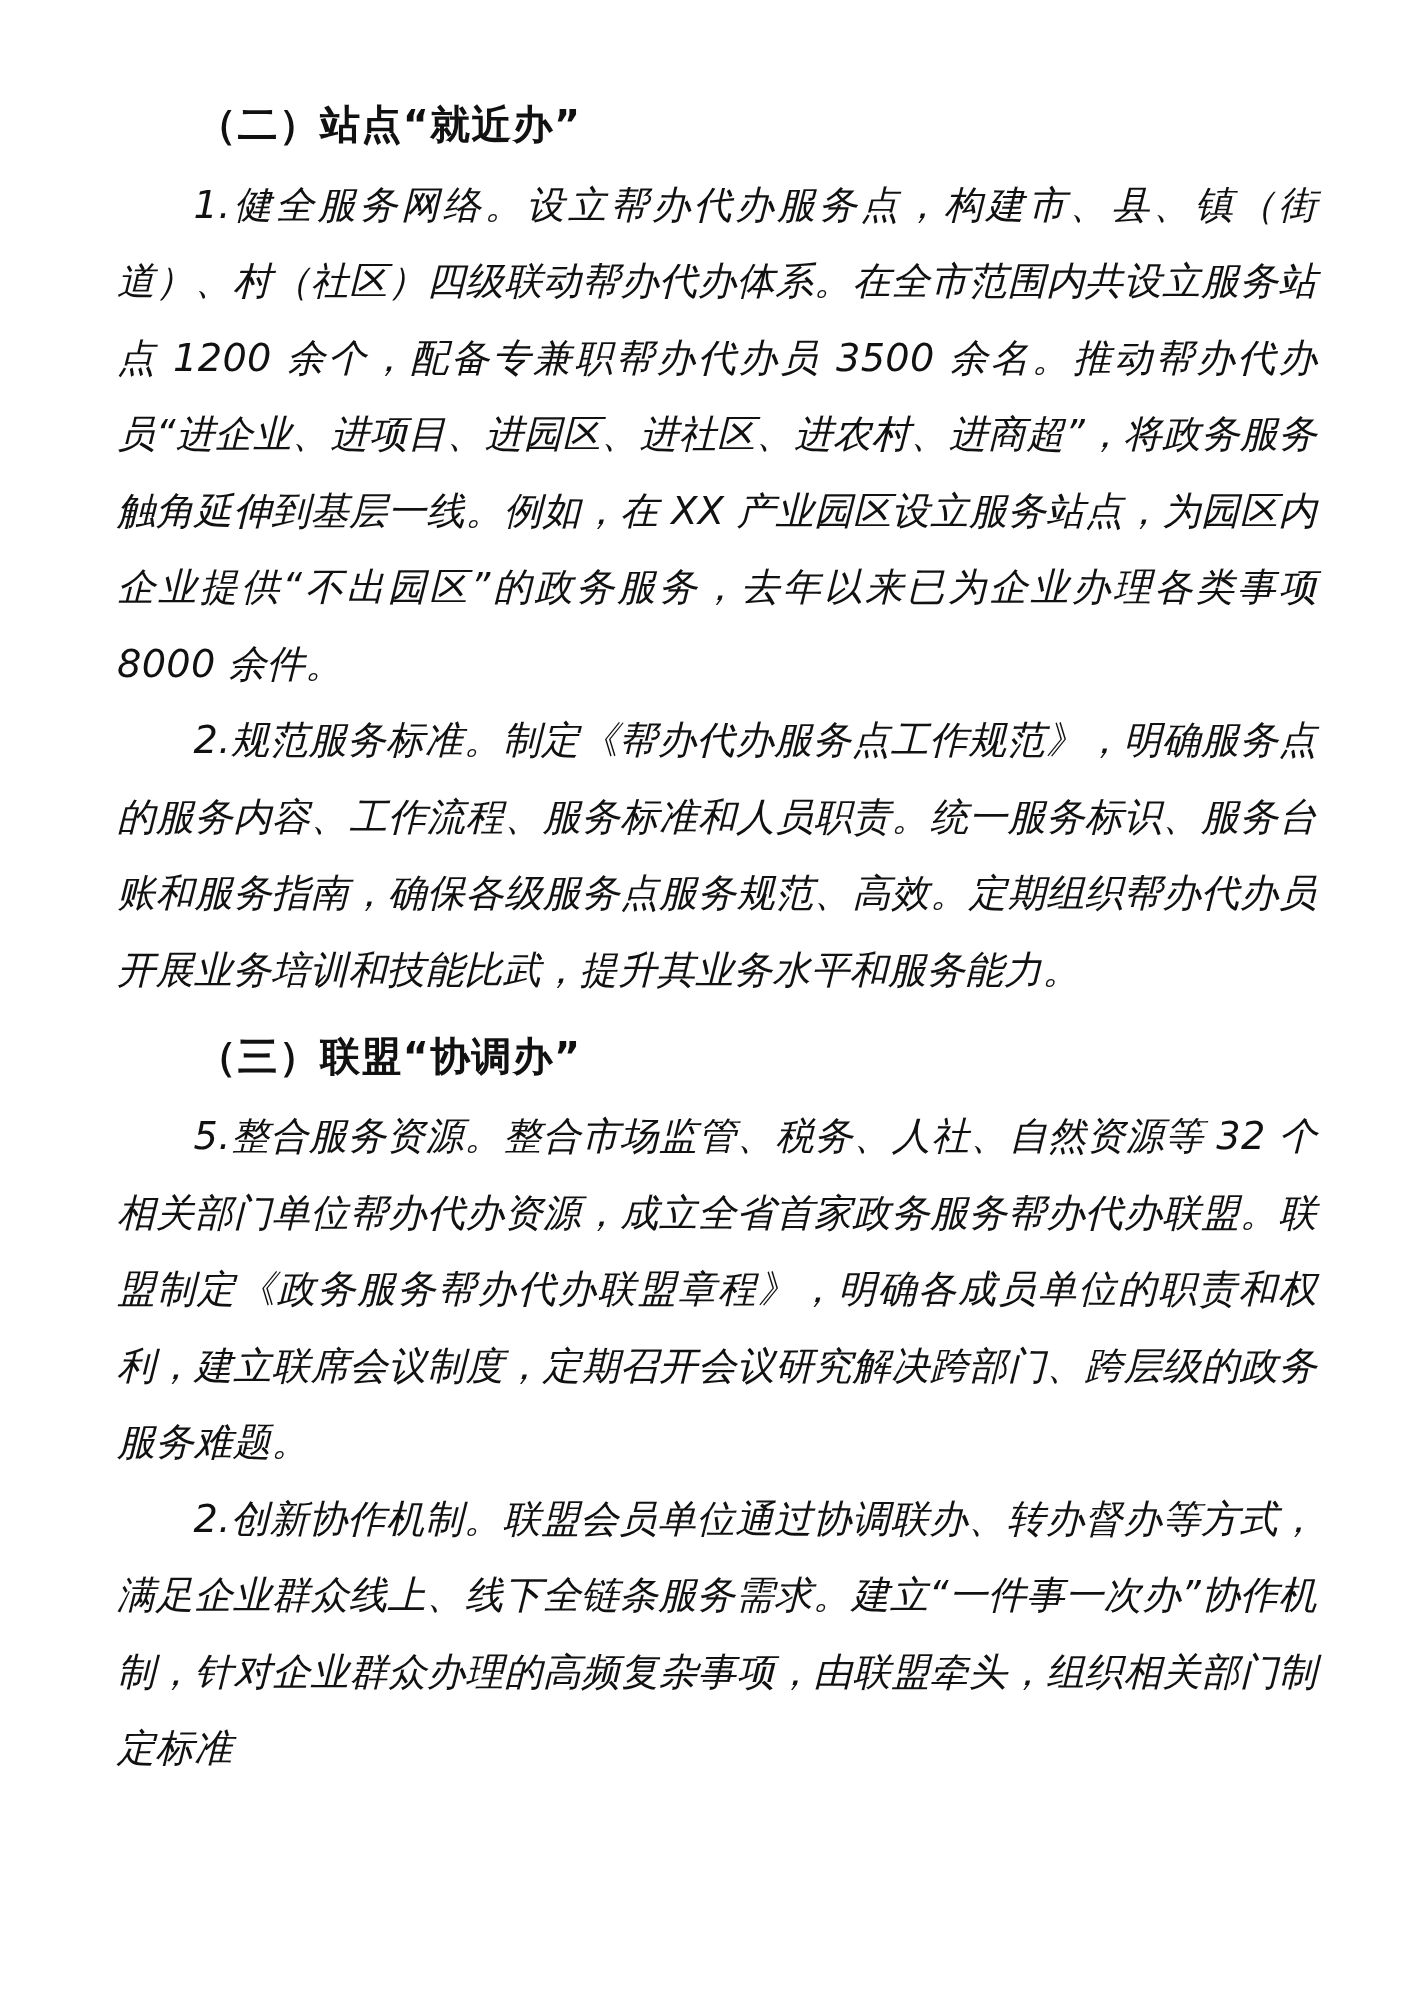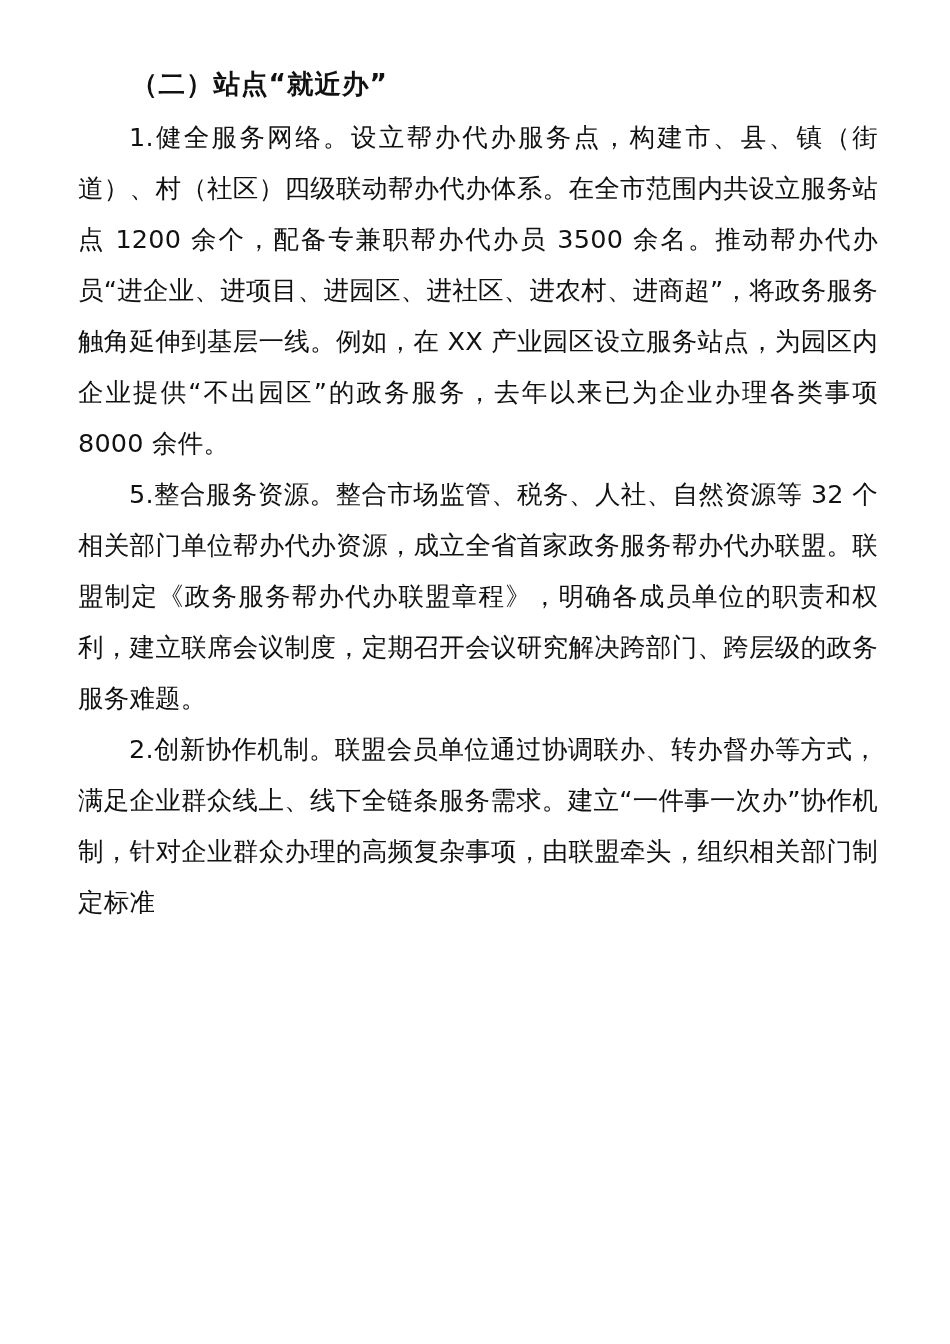--- a/index.html
+++ b/index.html
@@ -32,39 +32,42 @@
     font-weight: bold;
     font-size: 26.5px;
     line-height: 52px;
     text-indent: 2em;
     margin: 0;
     letter-spacing: 1px;
   }
   .para {
     margin: 0;
     text-indent: 2em;
+    font-style: italic;
   }
   .h-gap-top {
     margin-top: 6px;
   }
   .h-gap-bottom {
     margin-bottom: 2px;
   }
 </style>
 </head>
 <body>
 
 <div class="page">
   <div class="doc-body">
 
     <p class="heading h-gap-bottom">（二）站点“就近办”</p>
 
     <p class="para">1.健全服务网络。设立帮办代办服务点，构建市、县、镇（街道）、村（社区）四级联动帮办代办体系。在全市范围内共设立服务站点 1200 余个，配备专兼职帮办代办员 3500 余名。推动帮办代办员“进企业、进项目、进园区、进社区、进农村、进商超”，将政务服务触角延伸到基层一线。例如，在 XX 产业园区设立服务站点，为园区内企业提供“不出园区”的政务服务，去年以来已为企业办理各类事项 8000 余件。</p>
 
+    <p class="para">2.规范服务标准。制定《帮办代办服务点工作规范》，明确服务点的服务内容、工作流程、服务标准和人员职责。统一服务标识、服务台账和服务指南，确保各级服务点服务规范、高效。定期组织帮办代办员开展业务培训和技能比武，提升其业务水平和服务能力。</p>
 
 
+    <p class="heading h-gap-top h-gap-bottom">（三）联盟“协调办”</p>
 
     <p class="para">5.整合服务资源。整合市场监管、税务、人社、自然资源等 32 个相关部门单位帮办代办资源，成立全省首家政务服务帮办代办联盟。联盟制定《政务服务帮办代办联盟章程》，明确各成员单位的职责和权利，建立联席会议制度，定期召开会议研究解决跨部门、跨层级的政务服务难题。</p>
 
     <p class="para">2.创新协作机制。联盟会员单位通过协调联办、转办督办等方式，满足企业群众线上、线下全链条服务需求。建立“一件事一次办”协作机制，针对企业群众办理的高频复杂事项，由联盟牵头，组织相关部门制定标准</p>
 
   </div>
 </div>
 
 </body></html>

